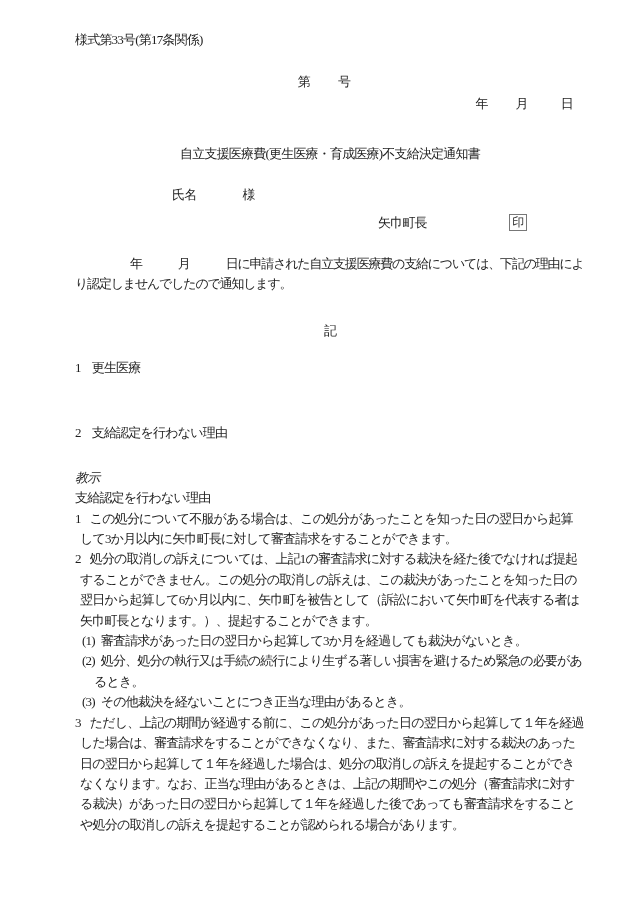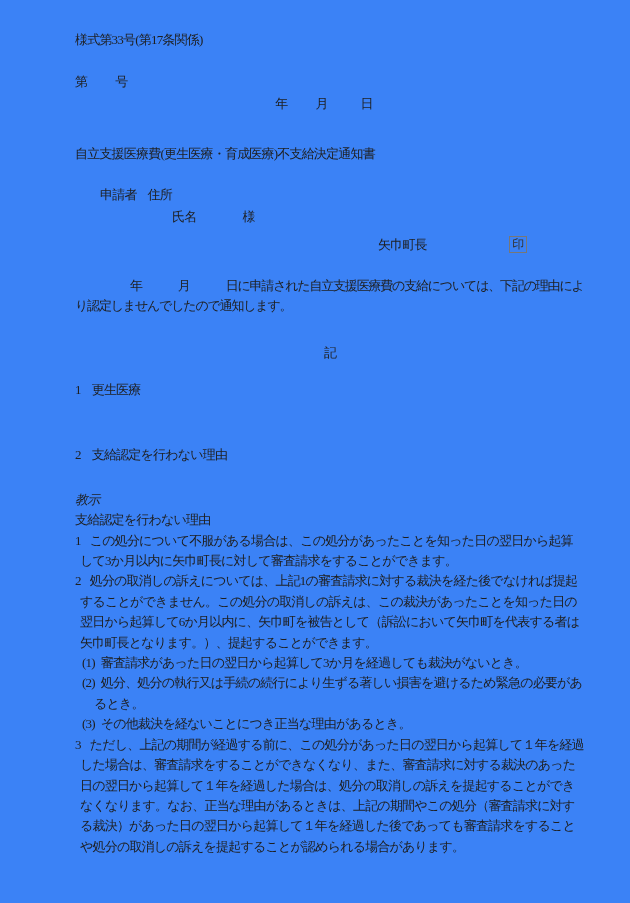--- a/index.html
+++ b/index.html
@@ -1,28 +1,28 @@
 <!DOCTYPE html>
 <html lang="ja"><head>
 <meta charset="utf-8">
 <style>
   html,body{margin:0;padding:0;background:#e9e9e9;}
   .page{
     width:630px;height:903px;box-sizing:border-box;
-    margin:0 auto;background:#3b82f6;color:#1e1e1e;
+    margin:0 auto;background:#ffffff;color:#1e1e1e;
     font-family:"Liberation Serif","DejaVu Serif",serif;
     font-size:13px;letter-spacing:-0.8px;line-height:20.4px;
     padding:30px 45px 0 75px;position:relative;overflow:hidden;
   }
   .form-number{line-height:20px;}
-  .doc-number-line{text-align:left;margin-top:22px;padding-right:12px;line-height:20px;}
-  .date-line{text-align:center;margin-top:2px;padding-right:12px;line-height:20px;}
+  .doc-number-line{text-align:center;margin-top:22px;padding-right:12px;line-height:20px;}
+  .date-line{text-align:right;margin-top:2px;padding-right:12px;line-height:20px;}
   .blank-28{display:inline-block;width:28px;}
   .blank-33{display:inline-block;width:33px;}
-  .doc-title{text-align:left;margin-top:30px;line-height:20px;}
+  .doc-title{text-align:center;margin-top:30px;line-height:20px;}
   .applicant{margin-top:20px;margin-left:25px;line-height:22px;}
   .applicant .gap-11{display:inline-block;width:11px;}
   .applicant-row2{margin-left:72px;}
   .applicant-row2 .gap-46{display:inline-block;width:46px;}
   .issuer-line{margin-top:6px;line-height:22px;}
   .issuer-name{margin-left:303px;}
   .seal-box{
     display:inline-block;margin-left:80px;border:1px solid #777;
     padding:0 2px;line-height:15px;font-size:12px;letter-spacing:0;
     vertical-align:1px;color:#333;
@@ -53,23 +53,20 @@
     <span>第</span><span class="blank-28"></span><span>号</span>
   </div>
 
   <div class="date-line">
     <span>年</span><span class="blank-28"></span><span>月</span><span class="blank-33"></span><span>日</span>
   </div>
 
   <div class="doc-title">自立支援医療費(更生医療・育成医療)不支給決定通知書</div>
 
   <div class="applicant">
-    <div>
-      <span>申請者</span><span class="gap-11"></span><span>住所</span>
-    </div>
     <div class="applicant-row2">
       <span>氏名</span><span class="gap-46"></span><span>様</span>
     </div>
   </div>
 
   <div class="issuer-line">
     <span class="issuer-name">矢巾町長</span>
     <span class="seal-box">印</span>
   </div>
 

